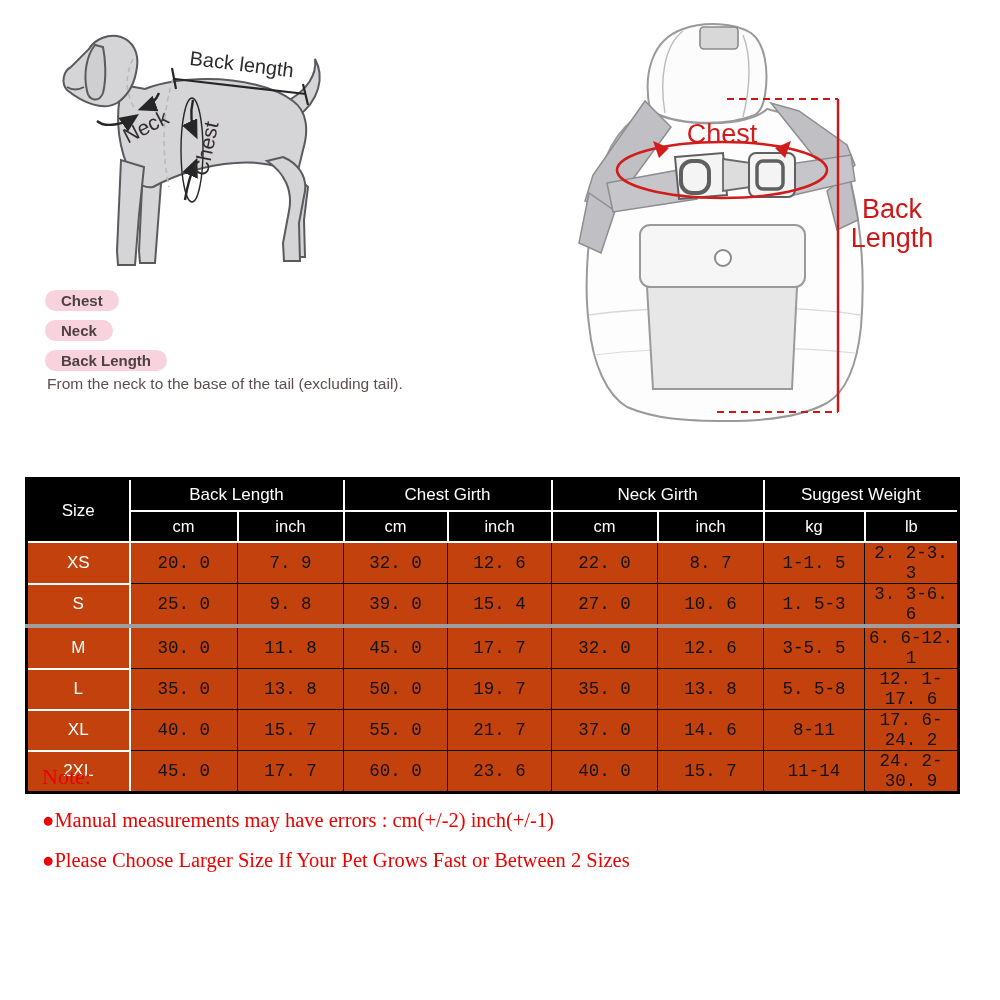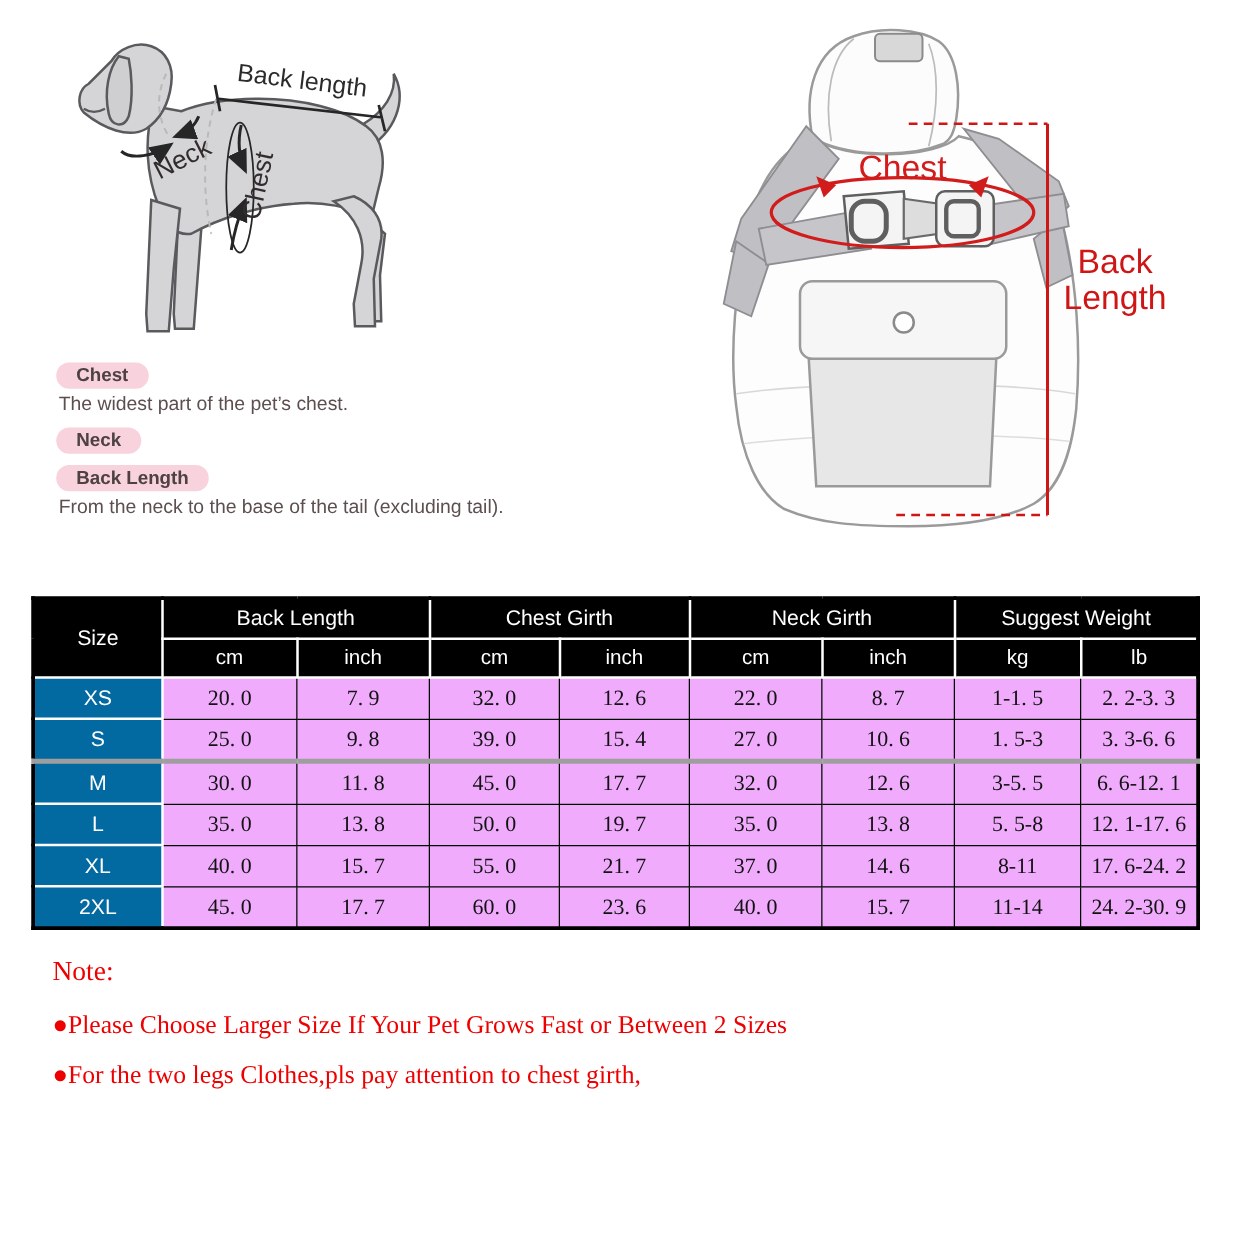--- a/index.html
+++ b/index.html
@@ -11,23 +11,23 @@
   .def-item{margin-bottom:9px;}
   .pill{display:inline-block;background:#f8d2dc;color:#4d4143;font-weight:bold;
         font-size:15px;line-height:17px;padding:2px 16px;border-radius:12px;}
   .def-desc{color:#5d4f4f;font-size:15.5px;line-height:19px;margin:3px 0 8px 2px;}
   
   .table-wrap{position:absolute;left:25px;top:477px;width:792px;}
   table.size-table{border-collapse:collapse;table-layout:fixed;width:932px;border:3px solid #000;}
   table.size-table th{background:#000;color:#fff;border:2px solid #fff;font-weight:normal;
         font-size:17px;height:30px;padding:0;text-align:center;}
   table.size-table th.unit{font-size:16.5px;height:29px;}
-  table.size-table td{border:1px solid #000;background:#f0abfc;color:#121212;text-align:center;
-        height:31px;padding:0;font-family:Liberation Serif, serif;font-size:17.5px;}
-  table.size-table td.size-col{background:#0369a1;color:#fff;border:2px solid #fff;border-left:none;
+  table.size-table td{border:1px solid #000;background:#c2410c;color:#121212;text-align:center;
+        height:31px;padding:0;font-family:Liberation Mono, monospace;font-size:17.5px;}
+  table.size-table td.size-col{background:#c2410c;color:#fff;border:2px solid #fff;border-left:none;
         font-family:"Liberation Sans",sans-serif;font-size:17px;}
   table.size-table tr.gray-sep td{border-top:4px solid #9e9e9e;}
   
   .note-block{position:absolute;left:42px;top:764px;width:920px;
         font-family:"Liberation Serif",serif;color:#ee0000;font-weight:normal;}
   .note-title{font-size:22px;margin:0 0 18px 0;}
   .note-line{font-size:20.5px;line-height:24px;margin:0 0 16px 0;}
 </style>
 </head>
 <body>
@@ -117,21 +117,20 @@
     <path d="M 283,84 L 283,397" fill="none" stroke="#cf1616" stroke-width="2.4"></path>
     <path d="M 172,84 L 283,84" fill="none" stroke="#cf1616" stroke-width="2" stroke-dasharray="7 5"></path>
     <path d="M 162,397 L 283,397" fill="none" stroke="#cf1616" stroke-width="2" stroke-dasharray="7 5"></path>
     <text x="337" y="203" text-anchor="middle" font-size="27" fill="#cf1616">Back</text>
     <text x="337" y="232" text-anchor="middle" font-size="27" fill="#cf1616">Length</text>
   </svg>
 
   <div class="defs-block">
     <div class="def-item">
       <span class="pill">Chest</span>
-      <div class="def-desc">The widest part of the pet’s chest.</div>
     </div>
     <div class="def-item">
       <span class="pill">Neck</span>
     </div>
     <div class="def-item">
       <span class="pill">Back Length</span>
       <div class="def-desc">From the neck to the base of the tail (excluding tail).</div>
     </div>
   </div>
 
@@ -233,17 +232,17 @@
           <td>15. 7</td>
           <td>11-14</td>
           <td>24. 2-30. 9</td>
         </tr>
       </tbody>
     </table>
   </div>
 
   <div class="note-block">
     <p class="note-title">Note:</p>
+    <p class="note-line">●Manual measurements may have errors : cm(+/-2)  inch(+/-1)</p>
     <p class="note-line">●Please Choose Larger Size If Your Pet Grows Fast or Between 2 Sizes</p>
-    <p class="note-line">●For the two legs Clothes,pls pay attention to chest girth,</p>
   </div>
 
 </div>
 
 </body></html>

